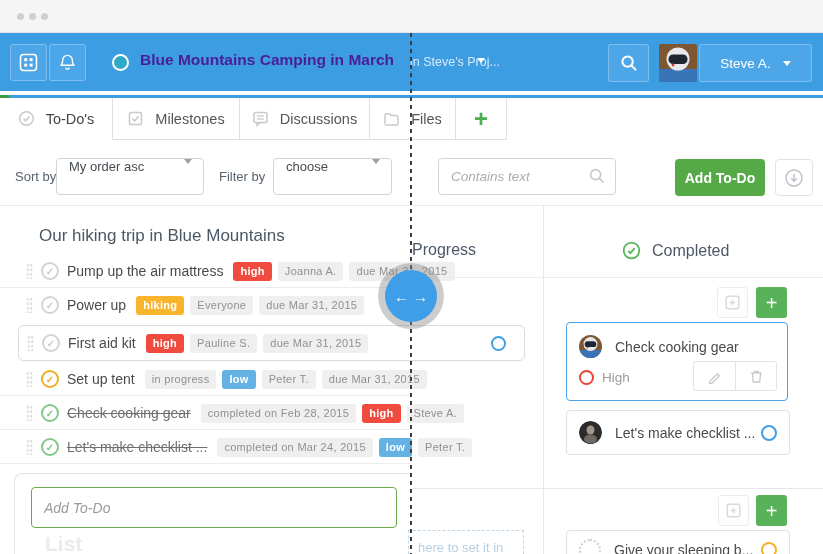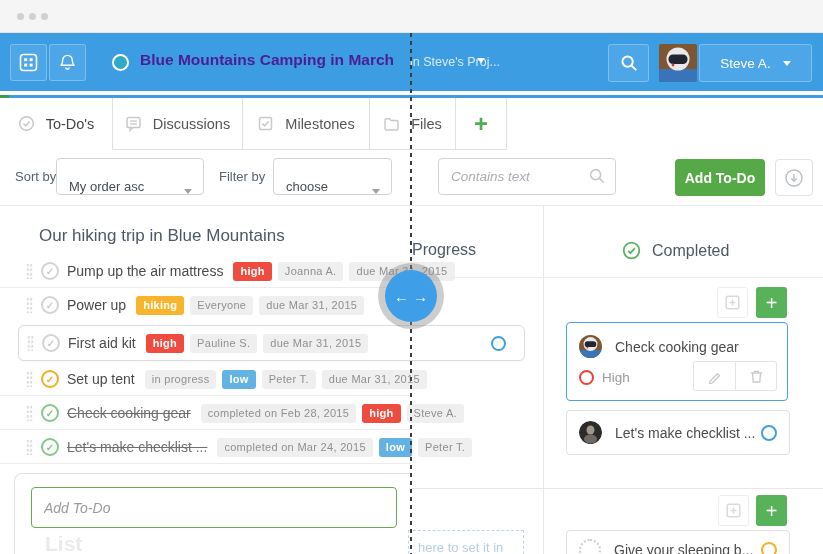--- a/index.html
+++ b/index.html
@@ -20,28 +20,28 @@
   .caret { display:inline-block; width:0; height:0; border-left:4.5px solid transparent; border-right:4.5px solid transparent; border-top:5.5px solid #fff; vertical-align:middle; }
   .proj-caret { position:absolute; left:477px; top:25px; }
   .search-btn { left:608px; width:41px; height:38px; }
   .avatar-hd { position:absolute; left:659px; top:11px; width:38px; height:38px; overflow:hidden; border-radius:2px; }
   .user-box { position:absolute; left:699px; top:11px; width:113px; height:38px; background:#4ca6e8; border:1px solid rgba(255,255,255,.28); border-radius:3px; display:flex; align-items:center; justify-content:center; gap:12px; cursor:pointer; }
   .user-name { color:#fff; font-size:13.5px; }
 
   
   .hd-line { position:absolute; left:0; top:95px; width:823px; height:3px; background:#3d9de2; }
   .hd-line-notch { position:absolute; left:0; top:95px; width:9px; height:3px; background:#3e9a46; }
-  .tab-strip { position:absolute; left:0; top:98px; height:52px; display:flex; border-bottom:1px solid #e0e0e0; }
+  .tab-strip { position:absolute; left:0; top:98px; height:42px; display:flex; border-bottom:1px solid #e0e0e0; }
   .tab { display:flex; align-items:center; justify-content:center; gap:11px; border-right:1px solid #e0e0e0; font-size:14.5px; color:#555; cursor:pointer; background:#fff; }
   .tab.active { margin-bottom:-1px; border-bottom:1px solid #fff; color:#444; }
   .tab-add { width:51px; color:#4caf50; font-size:24px; font-weight:bold; }
 
   
   .tb-label { position:absolute; top:176px; transform:translateY(-50%); font-size:13px; color:#58626d; }
-  .select { position:absolute; top:158px; height:37px; background:#fff; border:1px solid #cfd4d9; border-radius:4px; display:flex; align-items:flex-end; padding:0 12px; font-size:13px; color:#454c52; cursor:pointer; }
+  .select { position:absolute; top:158px; height:37px; background:#fff; border:1px solid #cfd4d9; border-radius:4px; display:flex; align-items:flex-start; padding:0 12px; font-size:13px; color:#454c52; cursor:pointer; }
   .select .scaret { position:absolute; right:11px; width:0; height:0; border-left:4px solid transparent; border-right:4px solid transparent; border-top:5px solid #9aa1a7; }
   .tb-search { position:absolute; left:438px; top:158px; width:178px; height:37px; border:1px solid #cfd4d9; border-radius:4px; font-style:italic; font-size:13.5px; color:#666; padding:0 30px 0 12px; outline:none; font-family:"Liberation Sans", sans-serif; }
   .tb-search::placeholder { color:#a9aeb3; }
   .tb-search-ic { position:absolute; left:588px; top:167px; pointer-events:none; }
   .add-todo-btn { position:absolute; left:675px; top:159px; width:90px; height:37px; background:#55a946; border:none; border-radius:4px; color:#fff; font-weight:bold; font-size:14px; cursor:pointer; font-family:"Liberation Sans", sans-serif; }
   .dl-btn { position:absolute; left:775px; top:159px; width:38px; height:37px; background:#fff; border:1px solid #dfe3e6; border-radius:4px; display:flex; align-items:center; justify-content:center; cursor:pointer; }
   .tb-sep { position:absolute; left:0; top:205px; width:823px; height:1px; background:#e9e9e9; }
 
   
   .list-heading { position:absolute; left:14px; top:226px; font-size:17px; color:#4c5866;margin-left:25px; }
@@ -157,35 +157,35 @@
   <div class="hd-line-notch"></div>
 
   <div class="tab-strip">
     <div class="tab active" style="width:113px">
       <svg width="17" height="17" viewBox="0 0 17 17">
           <circle cx="8.5" cy="8.5" r="6.8" fill="none" stroke="#c9c9c9" stroke-width="1.5"></circle>
           <path d="M5.6 8.8 l2 2 l3.9-4.3" fill="none" stroke="#c9c9c9" stroke-width="1.5"></path>
         </svg>
       <span>To-Do's</span>
     </div>
+    <div class="tab" style="width:127px">
+      <svg width="17" height="17" viewBox="0 0 17 17">
+          <rect x="2.5" y="2.5" width="12" height="12" rx="1.8" fill="none" stroke="#c9c9c9" stroke-width="1.5"></rect>
+          <path d="M5.5 8.6 l2.2 2.2 l4-4.6" fill="none" stroke="#c9c9c9" stroke-width="1.5"></path>
+        </svg>
+      <span>Milestones</span>
+    </div>
     <div class="tab" style="width:130px">
       <svg width="17" height="17" viewBox="0 0 17 17">
           <rect x="2" y="2.5" width="13" height="10" rx="1.8" fill="none" stroke="#c9c9c9" stroke-width="1.5"></rect>
           <line x1="5" y1="6" x2="12" y2="6" stroke="#c9c9c9" stroke-width="1.3"></line>
           <line x1="5" y1="9" x2="12" y2="9" stroke="#c9c9c9" stroke-width="1.3"></line>
           <path d="M5 12.5 v3 l3-3" fill="none" stroke="#c9c9c9" stroke-width="1.3"></path>
         </svg>
       <span>Discussions</span>
-    </div>
-    <div class="tab" style="width:127px">
-      <svg width="17" height="17" viewBox="0 0 17 17">
-          <rect x="2.5" y="2.5" width="12" height="12" rx="1.8" fill="none" stroke="#c9c9c9" stroke-width="1.5"></rect>
-          <path d="M5.5 8.6 l2.2 2.2 l4-4.6" fill="none" stroke="#c9c9c9" stroke-width="1.5"></path>
-        </svg>
-      <span>Milestones</span>
     </div>
     <div class="tab" style="width:86px">
       <svg width="17" height="17" viewBox="0 0 17 17">
           <path d="M2 5.5 v8 a1.5 1.5 0 0 0 1.5 1.5 h10 a1.5 1.5 0 0 0 1.5 -1.5 v-6.5 a1.5 1.5 0 0 0 -1.5 -1.5 h-5.5 l-1.5 -1.7 h-3 a1.5 1.5 0 0 0 -1.5 1.7 Z" fill="none" stroke="#c9c9c9" stroke-width="1.4" stroke-linejoin="round"></path>
         </svg>
       <span>Files</span>
     </div>
     <div class="tab tab-add">
         <span>+</span>
       </div>

